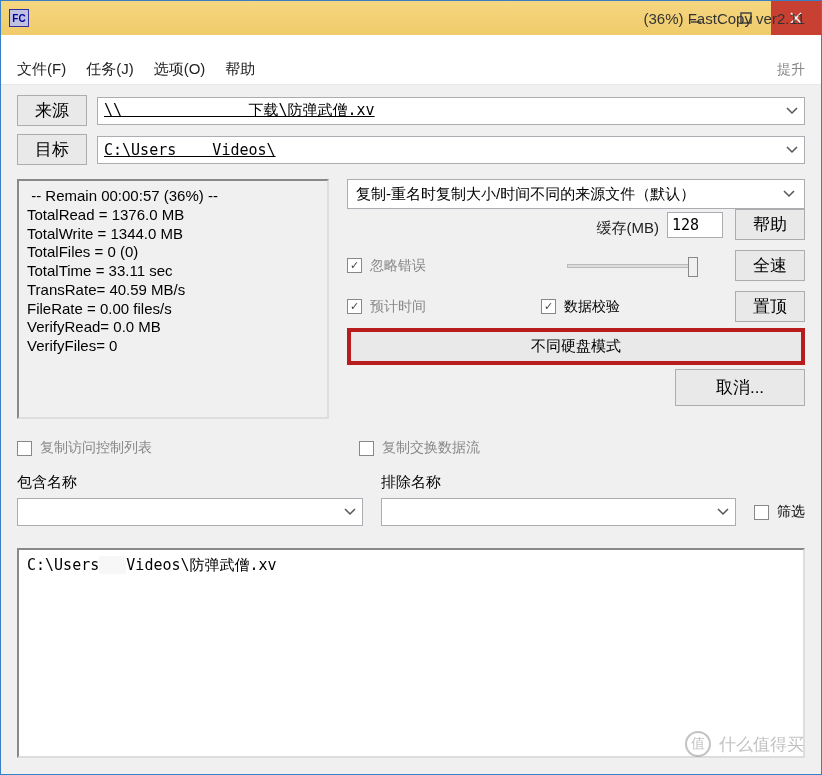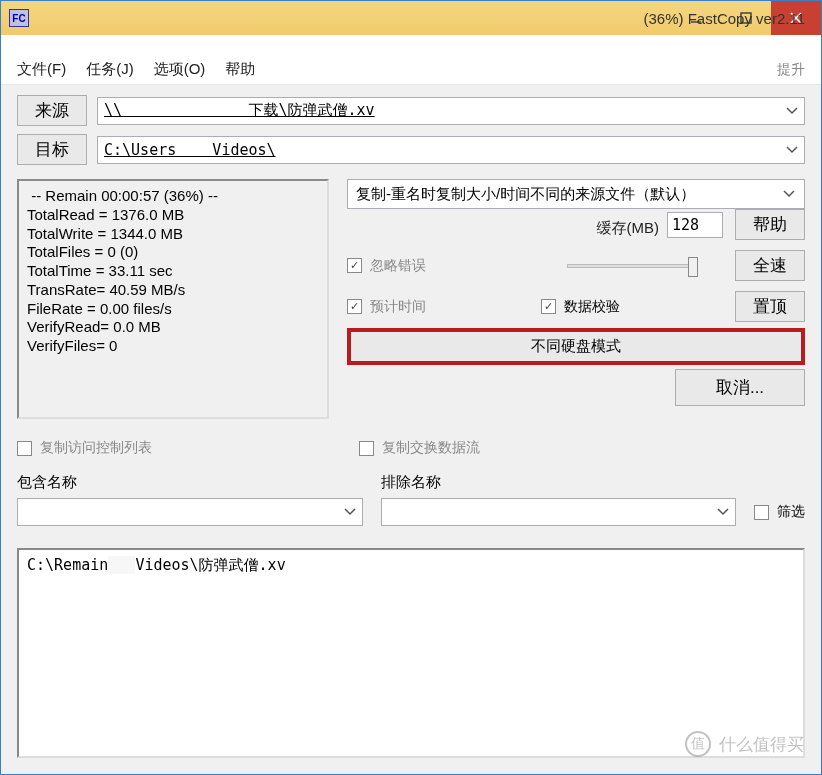--- a/index.html
+++ b/index.html
@@ -203,20 +203,20 @@
               </svg>
             </div>
         </div>
       </div>
       <div class="filter-toggle">
         <span class="chk"></span>
           <span>筛选</span>
       </div>
     </div>
 
-    <div class="log-box"><span>C:\Remain</span><span class="redact">XXX</span><span>Videos\防弹武僧.xv</span></div>
+    <div class="log-box"><span>C:\Users</span><span class="redact">XXX</span><span>Videos\防弹武僧.xv</span></div>
   </div>
 </div>
 
 <div class="watermark">
   <div class="watermark-icon">值</div>
   <span>什么值得买</span>
 </div>
 
 </body></html>

